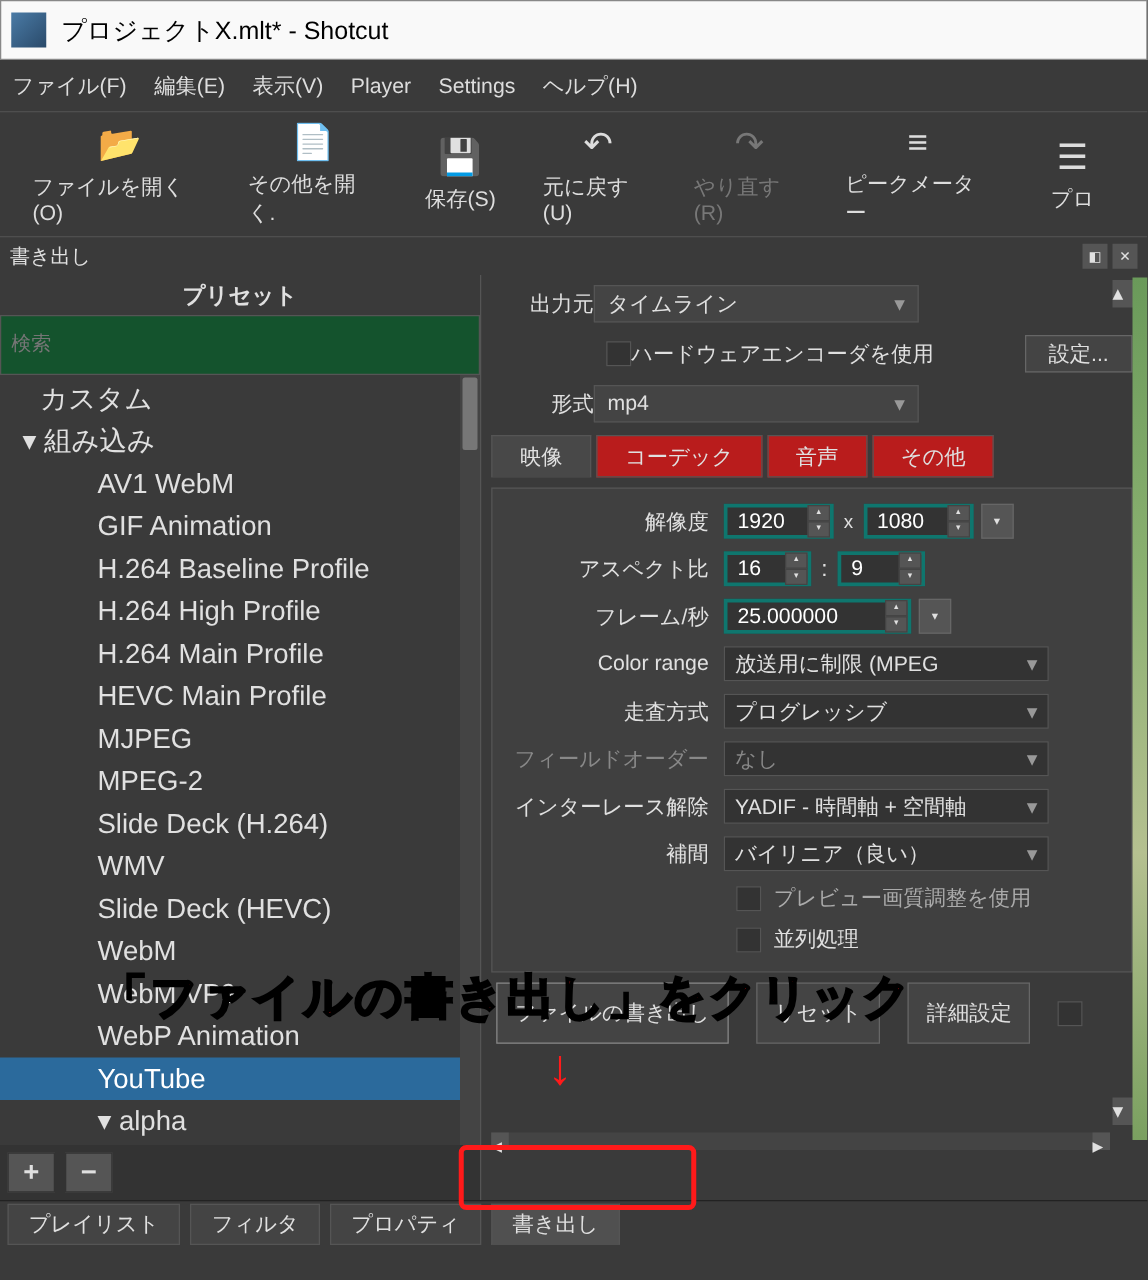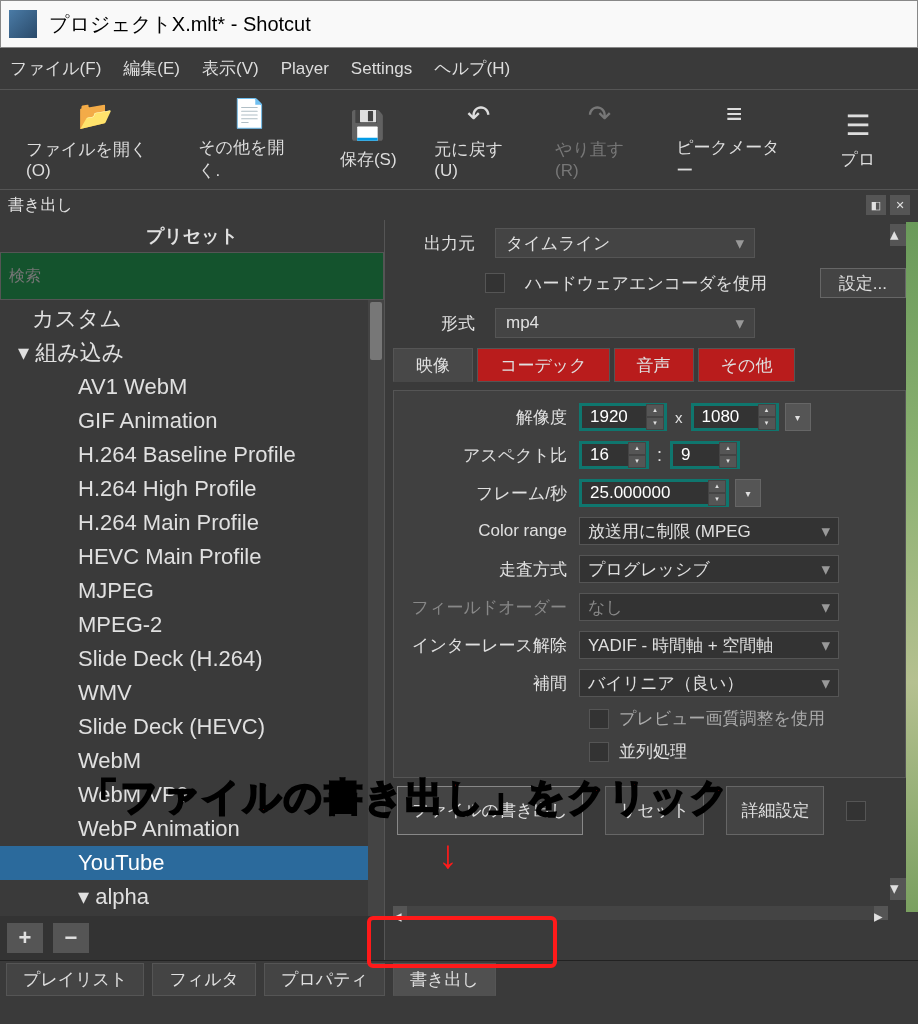--- a/index.html
+++ b/index.html
@@ -148,21 +148,21 @@
   overflow: hidden;
 }
 .right-sb-top { position: absolute; right: 10px; top: 4px; width: 18px; height: 22px; background: #555; }
 .right-sb-bot { position: absolute; right: 10px; bottom: 60px; width: 18px; height: 22px; background: #555; }
 .right-sb-h { position: absolute; left: 8px; right: 30px; bottom: 40px; height: 14px; background: #444; }
 .right-sb-h .ar { position: absolute; top: 0; width: 14px; height: 14px; background: #555; }
 .row {
   display: flex;
   align-items: center;
   margin-bottom: 10px;
-  gap: 20px;
+  gap: 0;
 }
 .row label {
   min-width: 82px;
   text-align: right;
   font-size: 17px;
 }
 .combo {
   flex: 1;
   height: 30px;
   background: #444;

